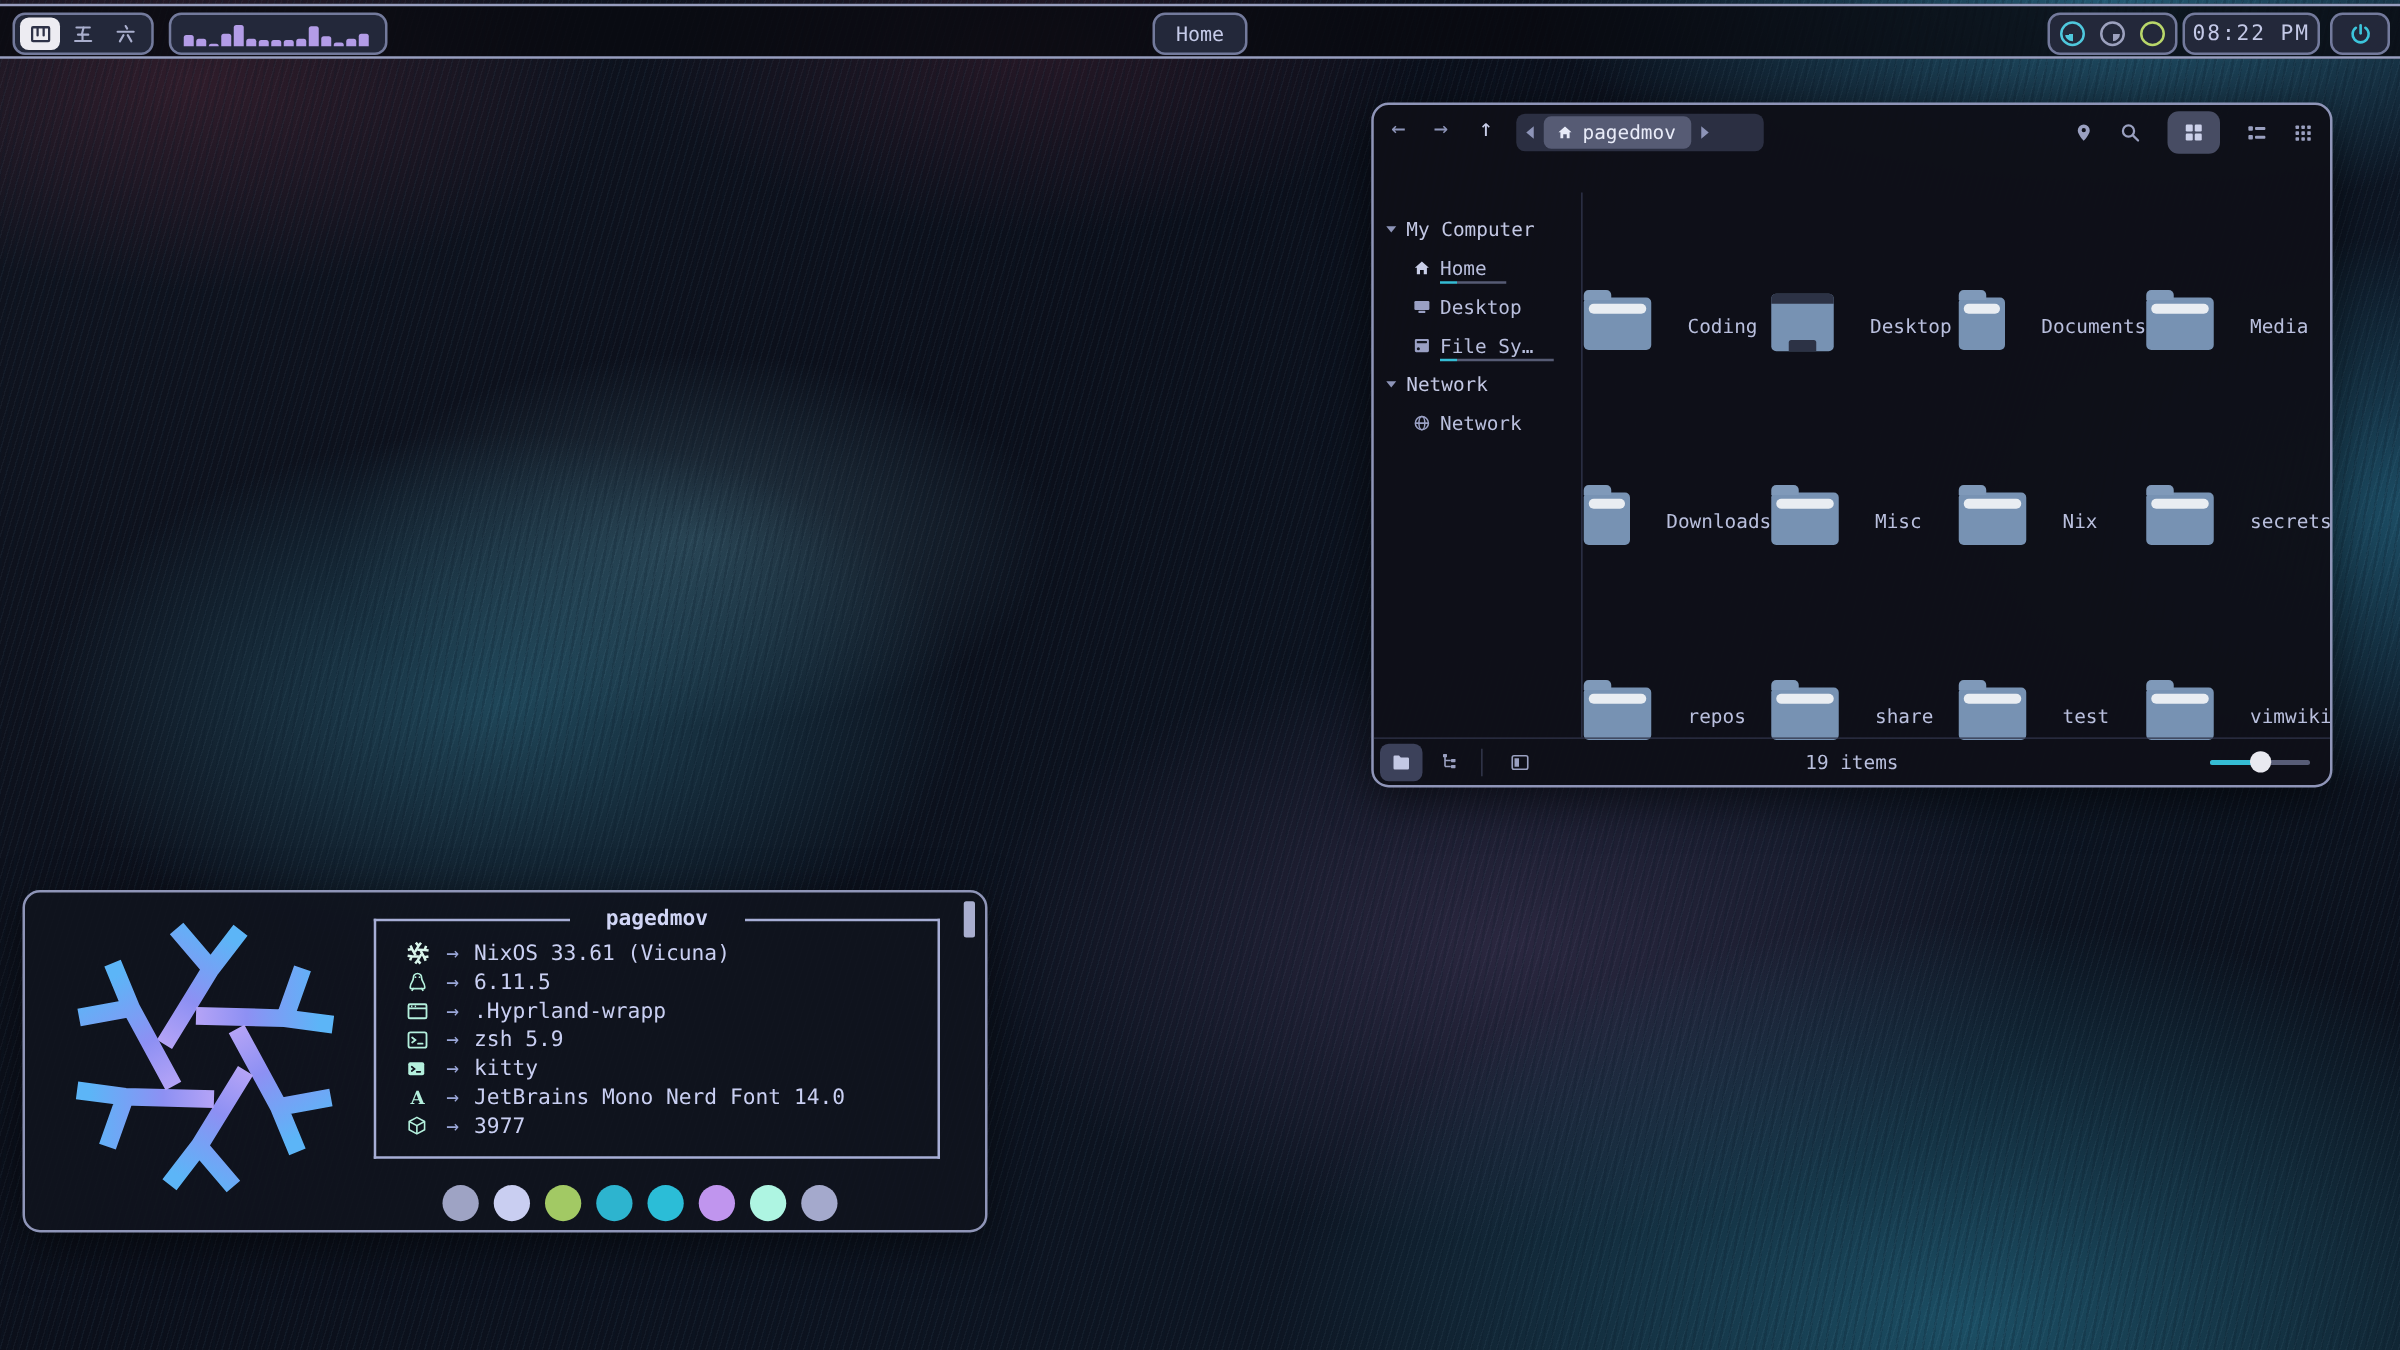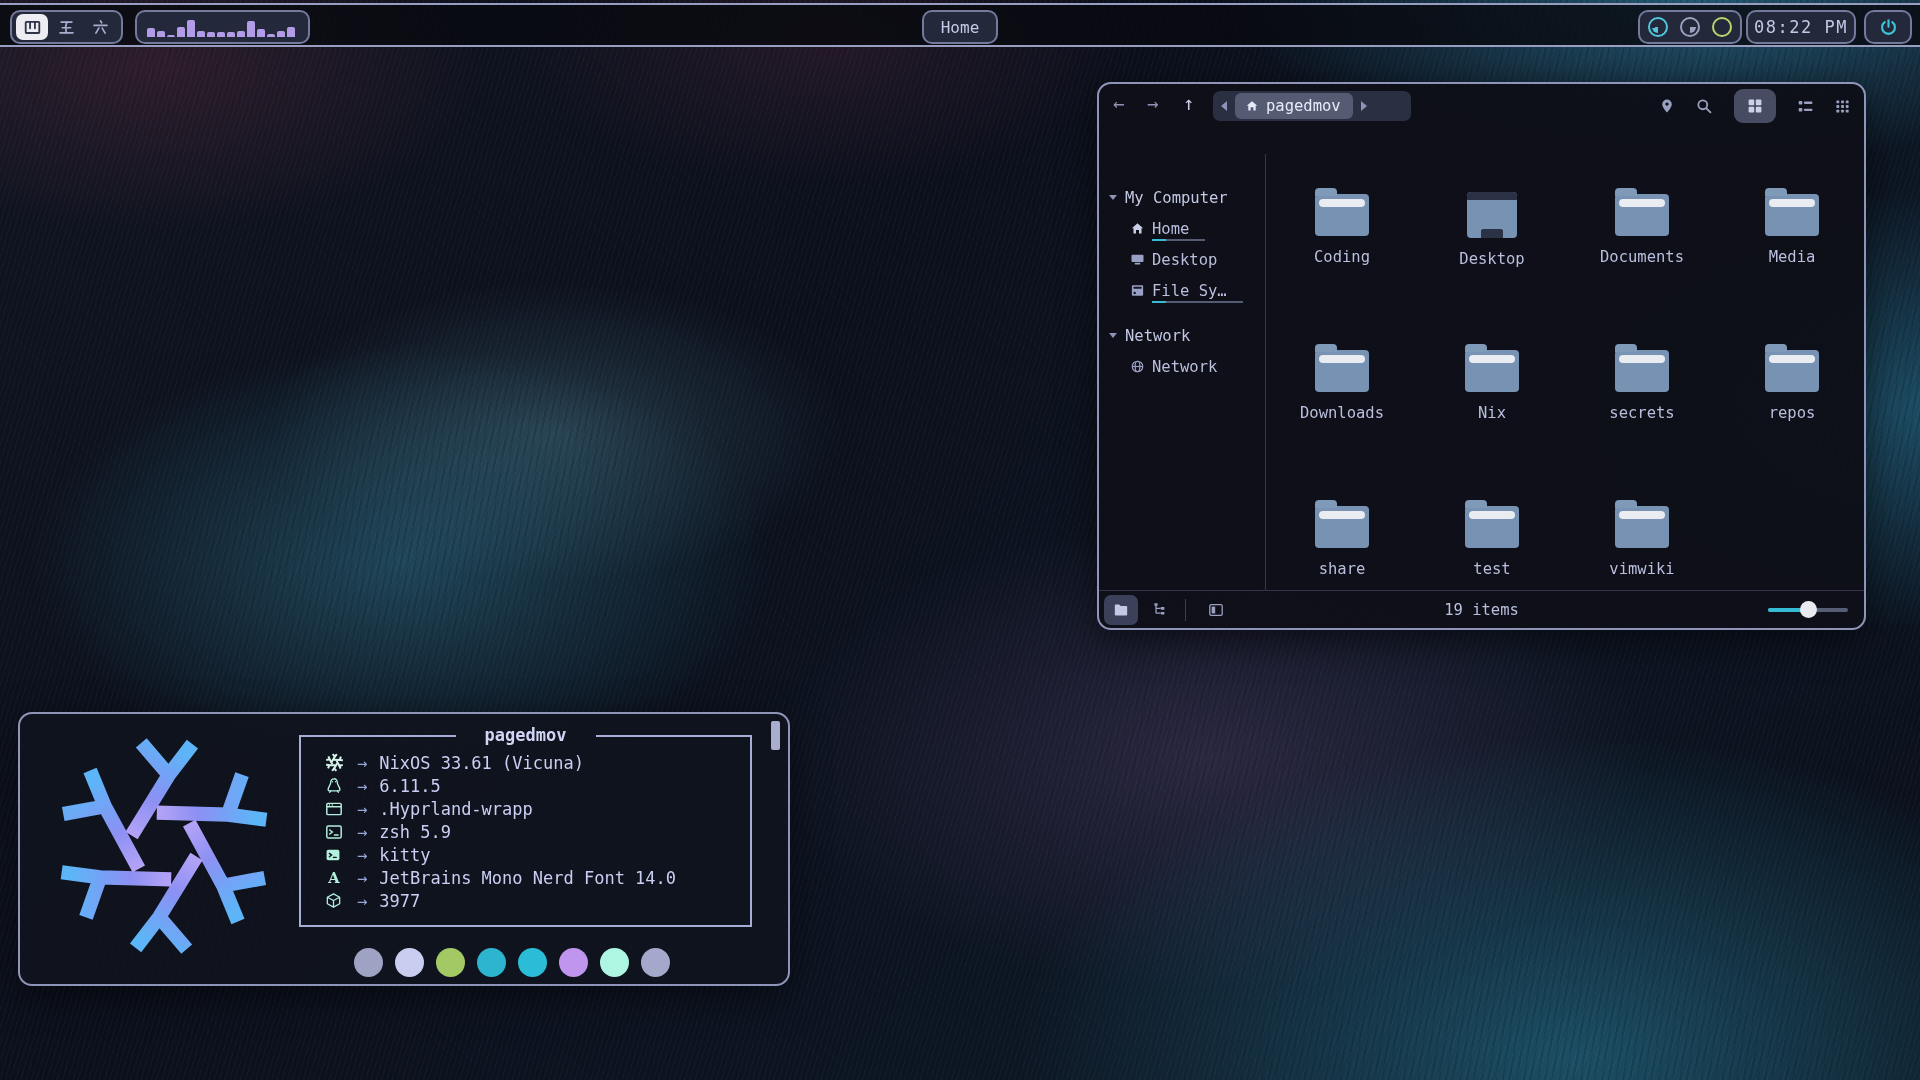--- a/index.html
+++ b/index.html
@@ -54,32 +54,32 @@
   .path-tab { display:flex; align-items:center; gap:7px; background:#565b74;
     border-radius:6px; height:26px; padding:0 12px 0 10px; margin-left:8px; }
   .path-tab span { color:#e8ebf8; font-size:15.5px; }
   .tool-right { position:absolute; right:14px; top:5px; height:34px; display:flex;
     align-items:center; gap:21px; }
   .view-btn-active { width:42px; height:34px; background:#474c63; border-radius:9px;
     display:flex; align-items:center; justify-content:center; }
   .fm-body { position:absolute; left:0; right:0; top:70px; bottom:38px; }
   .fm-sidebar { position:absolute; left:0; top:0; bottom:0; width:167px;
     border-right:1px solid #333850; padding-top:14px; }
-  .sb-group { display:flex; align-items:center; gap:8px; height:31px; padding-left:10px;margin-top:14px; }
+  .sb-group { display:flex; align-items:center; gap:8px; height:31px; padding-left:10px; }
   .sb-group .tri-down { width:0; height:0; border-left:4px solid transparent;
     border-right:4px solid transparent; border-top:5px solid #8d94b8; }
   .sb-group span { color:#c3c8e4; font-size:15.5px; }
   .sb-item { display:flex; align-items:center; gap:7px; height:31px; padding-left:31px; }
   .sb-item span.lbl { color:#b9bfdd; font-size:15.5px; position:relative; display:inline-block; }
   .sb-item.mounted span.lbl::after { content:""; position:absolute; left:0; right:-16px;
     bottom:-3px; height:2px;
     background:linear-gradient(90deg,#35bcd4 0 14px,#565b74 14px 100%); }
   .fm-files { position:absolute; left:168px; right:0; top:0; bottom:0;
     display:grid; grid-template-columns:repeat(4,150px); grid-auto-rows:156px; padding-top:14px; }
-  .file-item { display:flex; flex-direction:column; align-items:center; padding-top:18px; }
+  .file-item { display:flex; flex-direction:row; align-items:center; padding-top:18px;gap:29px; }
   .file-item .lbl { margin-top:12px; color:#b9bfdd; font-size:15.5px; }
   .folder-ic { position:relative; width:54px; height:42px; background:#7792b3;
     border-radius:4px; margin-top:8px; }
   .folder-ic::before { content:""; position:absolute; top:-6px; left:0; width:22px; height:8px;
     background:#7f99b9; border-radius:4px 4px 0 0; }
   .folder-ic::after { content:""; position:absolute; left:4px; right:4px; top:5px; height:8px;
     background:#e9edf2; border-radius:4px; }
   .monitor-ic { position:relative; width:50px; height:46px; background:#7792b3;
     border-radius:4px; margin-top:6px; }
   .monitor-ic::before { content:""; position:absolute; top:0; left:0; right:0; height:8px;
@@ -342,20 +342,25 @@
 
             <span class="lbl">Media</span>
           </div>
 
           <div class="file-item">
             <div class="folder-ic"></div>
 
             <span class="lbl">Downloads</span>
           </div>
 
+          <div class="file-item">
+            <div class="folder-ic"></div>
+
+            <span class="lbl">Misc</span>
+          </div>
 
           <div class="file-item">
             <div class="folder-ic"></div>
 
             <span class="lbl">Nix</span>
           </div>
 
           <div class="file-item">
             <div class="folder-ic"></div>
 

